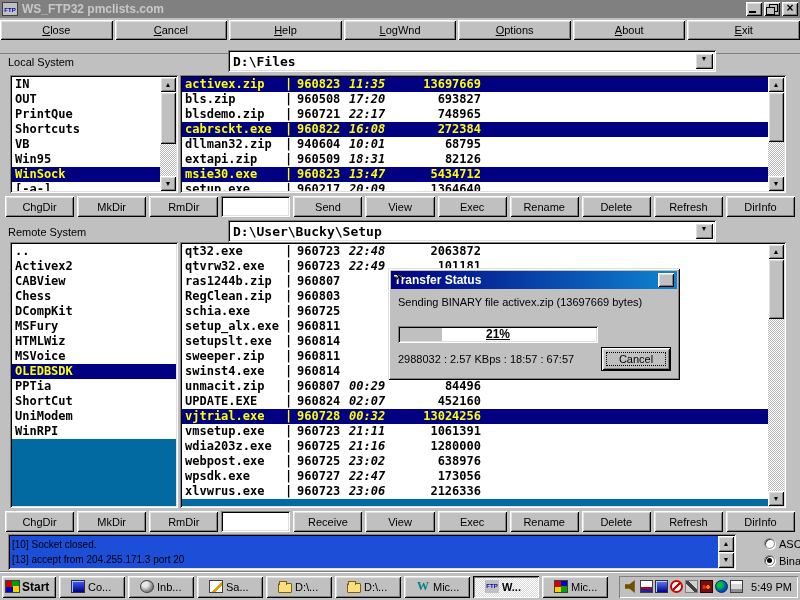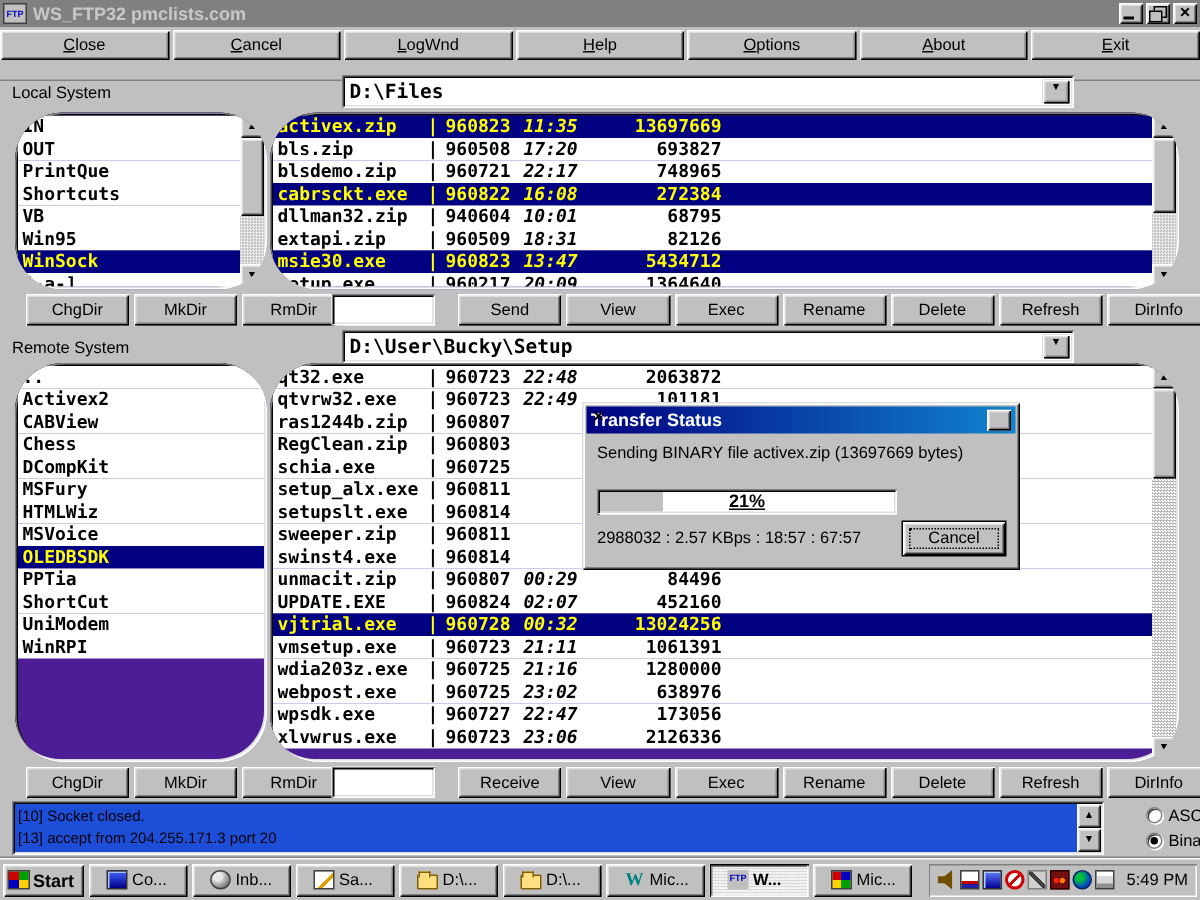--- a/index.html
+++ b/index.html
@@ -45,24 +45,24 @@
            box-shadow: inset 1px 1px 0 #808080, inset -1px -1px 0 #ffffff,
                        inset 2px 2px 0 #000000, inset -2px -2px 0 #dfdfdf;
            display:flex; align-items:center; }
   .combo .combo-text { flex:1; font-family:"DejaVu Sans Mono",monospace; font-weight:bold;
                        font-size:13px; padding-left:5px; white-space:pre; }
   .combo .combo-btn { width:18px; height:16px; margin-right:3px; position:relative; }
   .combo .combo-btn::after { content:"▼"; position:absolute; left:0; top:2px; width:18px;
                              text-align:center; font-size:7px; }
 
   
-  .listbox { position:absolute; background:#4c1d95;
+  .listbox { position:absolute; background:#0369a1;
              box-shadow: inset 1px 1px 0 #808080, inset -1px -1px 0 #ffffff,
                          inset 2px 2px 0 #000000, inset -2px -2px 0 #dfdfdf;
-             overflow:hidden;border-radius:32px; }
+             overflow:hidden; }
   .rows { position:absolute; left:2px; top:2px; right:2px; bottom:2px; overflow:hidden; }
   .rows.with-sb { right:18px; }
   .drow, .frow { height:15px; line-height:15px; font-family:"DejaVu Sans Mono",monospace;
                  font-weight:bold; font-size:12px; white-space:pre; padding-left:3px;
                  color:#000; background:#fff; display:flex; }
   .drow.selected, .frow.selected { background:#000080; color:#ffff00; }
   .fname { width:100px; overflow:hidden; }
   .fsep  { width:12px; }
   .fdate { width:52px; }
   .ftime { width:46px;font-style:italic; }
@@ -74,21 +74,21 @@
              background-size:2px 2px; }
   .sb-btn { position:absolute; left:0; width:16px; height:15px; text-align:center; }
   .sb-btn::after { font-size:7px; line-height:15px; display:block; }
   .sb-up { top:0; } .sb-up::after { content:"▲"; }
   .sb-dn { bottom:0; } .sb-dn::after { content:"▼"; }
   .sb-thumb { position:absolute; left:0; width:16px; }
 
   
   .btnrow { position:absolute; left:5px; width:790px; height:21px; display:flex; gap:3px; }
   .cell { flex:1; position:relative; }
-  .cell-btn { width:100%; height:21px;margin-left:12px; }
+  .cell-btn { width:100%; height:21px; }
   .cell-input { width:100%; height:21px; border:none; background:#fff;
                 box-shadow: inset 1px 1px 0 #808080, inset -1px -1px 0 #ffffff,
                             inset 2px 2px 0 #000000, inset -2px -2px 0 #dfdfdf;
                 font-family:"Liberation Sans",sans-serif; font-size:11px; padding:0 4px; }
   .cell .cell-input { display:none; }
   .cell.input .cell-input { display:block; }
 
   
   .logbox { position:absolute; left:8px; top:534px; width:728px; height:36px; background:#1d4ed8;
             box-shadow: inset 1px 1px 0 #808080, inset -1px -1px 0 #ffffff,
@@ -192,24 +192,24 @@
 
   <div class="toolbar">
 
   <button class="btn95 tb-btn">
         <span class="lbl">Close</span>
       </button>
       <button class="btn95 tb-btn">
         <span class="lbl">Cancel</span>
       </button>
       <button class="btn95 tb-btn">
+        <span class="lbl">Help</span>
+      </button>
+      <button class="btn95 tb-btn">
         <span class="lbl">LogWnd</span>
-      </button>
-      <button class="btn95 tb-btn">
-        <span class="lbl">Help</span>
       </button>
       <button class="btn95 tb-btn">
         <span class="lbl">Options</span>
       </button>
       <button class="btn95 tb-btn">
         <span class="lbl">About</span>
       </button>
       <button class="btn95 tb-btn">
         <span class="lbl">Exit</span>
       </button>

